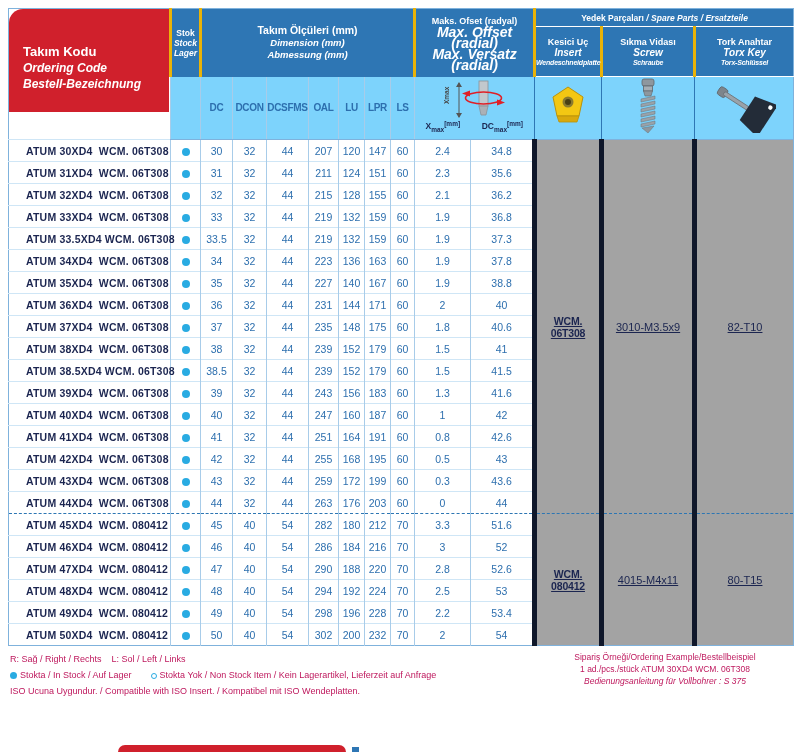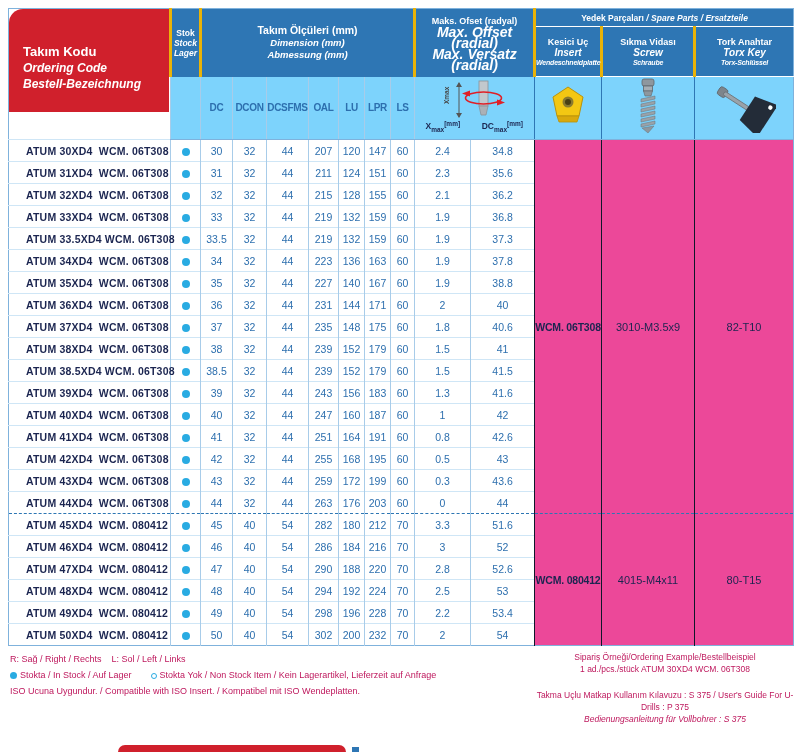--- a/index.html
+++ b/index.html
@@ -63,21 +63,21 @@
     vertical-align:middle;
   }
   td.code {
     text-align:left; padding-left:17px; font-weight:bold; color:#1b2550;
     font-size:10.5px; white-space:pre; border-left:none; letter-spacing:0.2px;
   }
   td.stock .dot {
     display:inline-block; width:8px; height:8px; border-radius:50%;
     background:#29abe2; vertical-align:middle;
   }
-  td.span-cell { border-left:1px solid #0f172a; border-top:1px solid #cfe6f6; background:#ec4899; color:#1b2550; font-size:11px; }
+  td.span-cell { border-left:5px solid #0f172a; border-top:1px solid #cfe6f6; background:#a3a3a3; color:#1b2550; font-size:11px;text-decoration:underline; }
   td.span-insert { font-weight:bold; font-size:10.5px; letter-spacing:-0.2px; }
   tr.group-start td { border-top:1px dashed #2d76b3; }
 
   
   .footer { display:flex; width:786px; padding-top:5px; color:#be185d; }
   .f-left { width:528px; font-size:9px; line-height:16px; padding-left:2px; }
   .fdot { display:inline-block; width:7px; height:7px; border-radius:50%; vertical-align:-1px; margin-right:3px; }
   .fdot.filled { background:#29abe2; }
   .fdot.hollow { background:#fff; border:1.5px solid #29abe2; width:6px; height:6px; }
   .f-right { flex:1; font-size:8.5px; line-height:12px; text-align:center; }
@@ -534,20 +534,19 @@
       <div>
         <span class="fdot filled"></span><span>Stokta / In Stock / Auf Lager</span>
         <span style="display:inline-block;width:14px;"></span>
         <span class="fdot hollow"></span><span>Stokta Yok / Non Stock Item / Kein Lagerartikel, Lieferzeit auf Anfrage</span>
       </div>
       <div>ISO Ucuna Uygundur. / Compatible with ISO Insert. / Kompatibel mit ISO Wendeplatten.</div>
     </div>
     <div class="f-right">
       <div>Sipariş Örneği/Ordering Example/Bestellbeispiel</div>
       <div>1 ad./pcs./stück ATUM 30XD4 WCM. 06T308</div>
-      <div class="gap">Takma Uçlu Matkap Kullanım Kılavuzu : S 375 / User's Guide For U-Drills : P 375</div>
       <div class="it">Bedienungsanleitung für Vollbohrer : S 375</div>
     </div>
   </div>
 
   <div class="sliver-red"></div>
   <div class="sliver-blue"></div>
 </div>
 
 </body></html>

